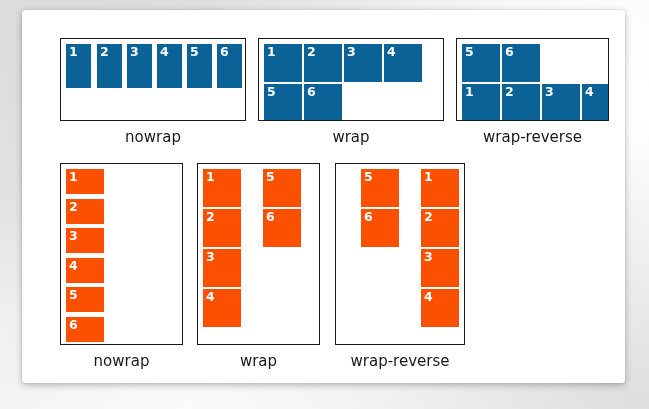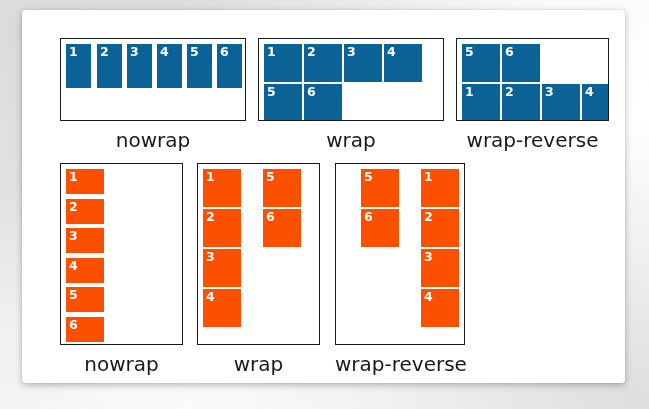--- a/index.html
+++ b/index.html
@@ -49,21 +49,21 @@
   }
   .box-container {
     border: 1.5px solid #1a1a1a;
     background: #ffffff;
     box-sizing: border-box;
     position: relative;
     overflow: hidden;
   }
   .caption {
     text-align: center;
-    font-size: 20px;
+    font-size: 15px;
     color: #1a1a1a;
     line-height: 1;
     margin-top: 9px;
     font-family: "DejaVu Sans", sans-serif;
     white-space: nowrap;
   }
 
   
   .item {
     position: absolute;

